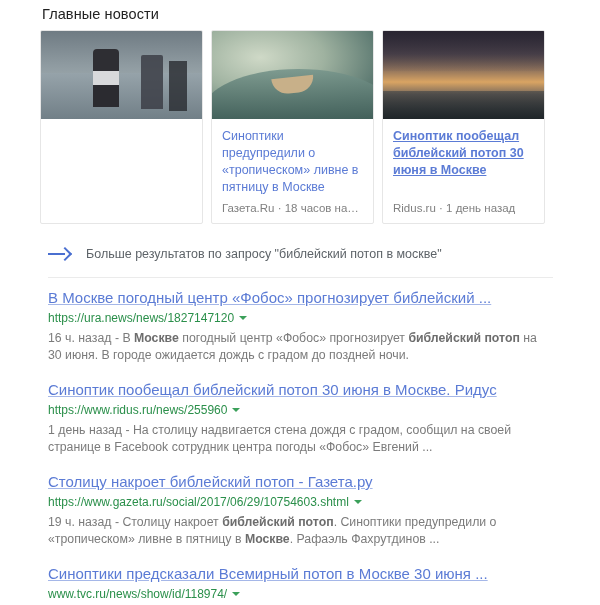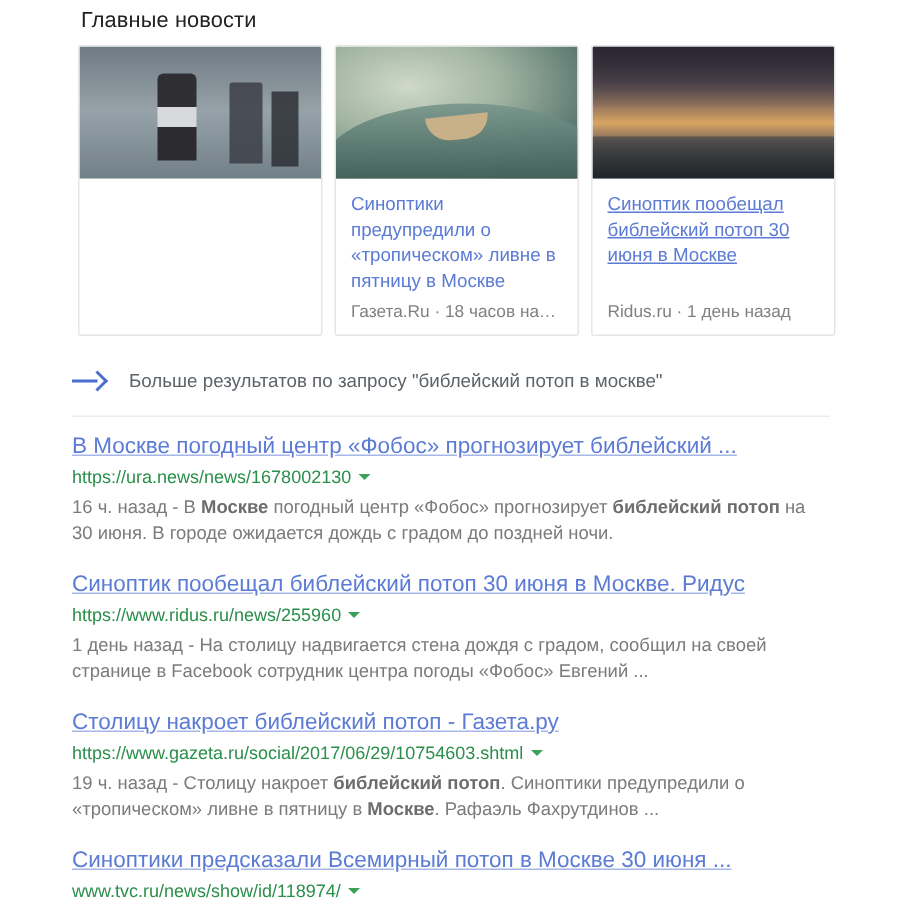--- a/index.html
+++ b/index.html
@@ -16,21 +16,21 @@
   }
   .page {
     position: relative;
     width: 600px;
     height: 605px;
   }
 
   
   .top-stories {
     position: absolute;
-    left: 52px;
+    left: 40px;
     top: 0px;
     width: 505px;
   }
   .ts-title {
     font-size: 14.5px;
     color: #222;
     padding: 6px 0 8px 2px;
     letter-spacing: 0.1px;
   }
   .cards {
@@ -56,20 +56,21 @@
     padding: 9px 10px 4px 10px;
   }
   .card-headline {
     color: #5b7bd5;
     font-size: 12.5px;
     line-height: 17px;
     min-height: 68px;
   }
   .card-headline.underline {
     text-decoration: underline;
+    font-weight: bold;
   }
   .card-source {
     font-size: 11.5px;
     color: #808080;
     padding: 2px 10px 9px 10px;
     white-space: nowrap;
     overflow: hidden;
     text-overflow: ellipsis;
   }
 
@@ -263,21 +264,21 @@
     <span class="more-text">Больше результатов по запросу "библейский потоп в москве"</span>
   </div>
 
   <div class="divider"></div>
 
   <div class="results">
 
     <div class="result">
       <div class="r-title">В Москве погодный центр «Фобос» прогнозирует библейский ...</div>
       <div class="r-url-line">
-        <span class="r-url">https://ura.news/news/1678002130</span>
+        <span class="r-url">https://ura.news/news/1827147120</span>
         <span class="caret-icon"></span>
       </div>
       <div class="r-snippet"><span>16 ч. назад - В </span><b>Москве</b><span> погодный центр «Фобос» прогнозирует </span><b>библейский потоп</b><span> на 30 июня. В городе ожидается дождь с градом до поздней ночи.</span></div>
     </div>
 
     <div class="result">
       <div class="r-title">Синоптик пообещал библейский потоп 30 июня в Москве. Ридус</div>
       <div class="r-url-line">
         <span class="r-url">https://www.ridus.ru/news/255960</span>
         <span class="caret-icon"></span>

